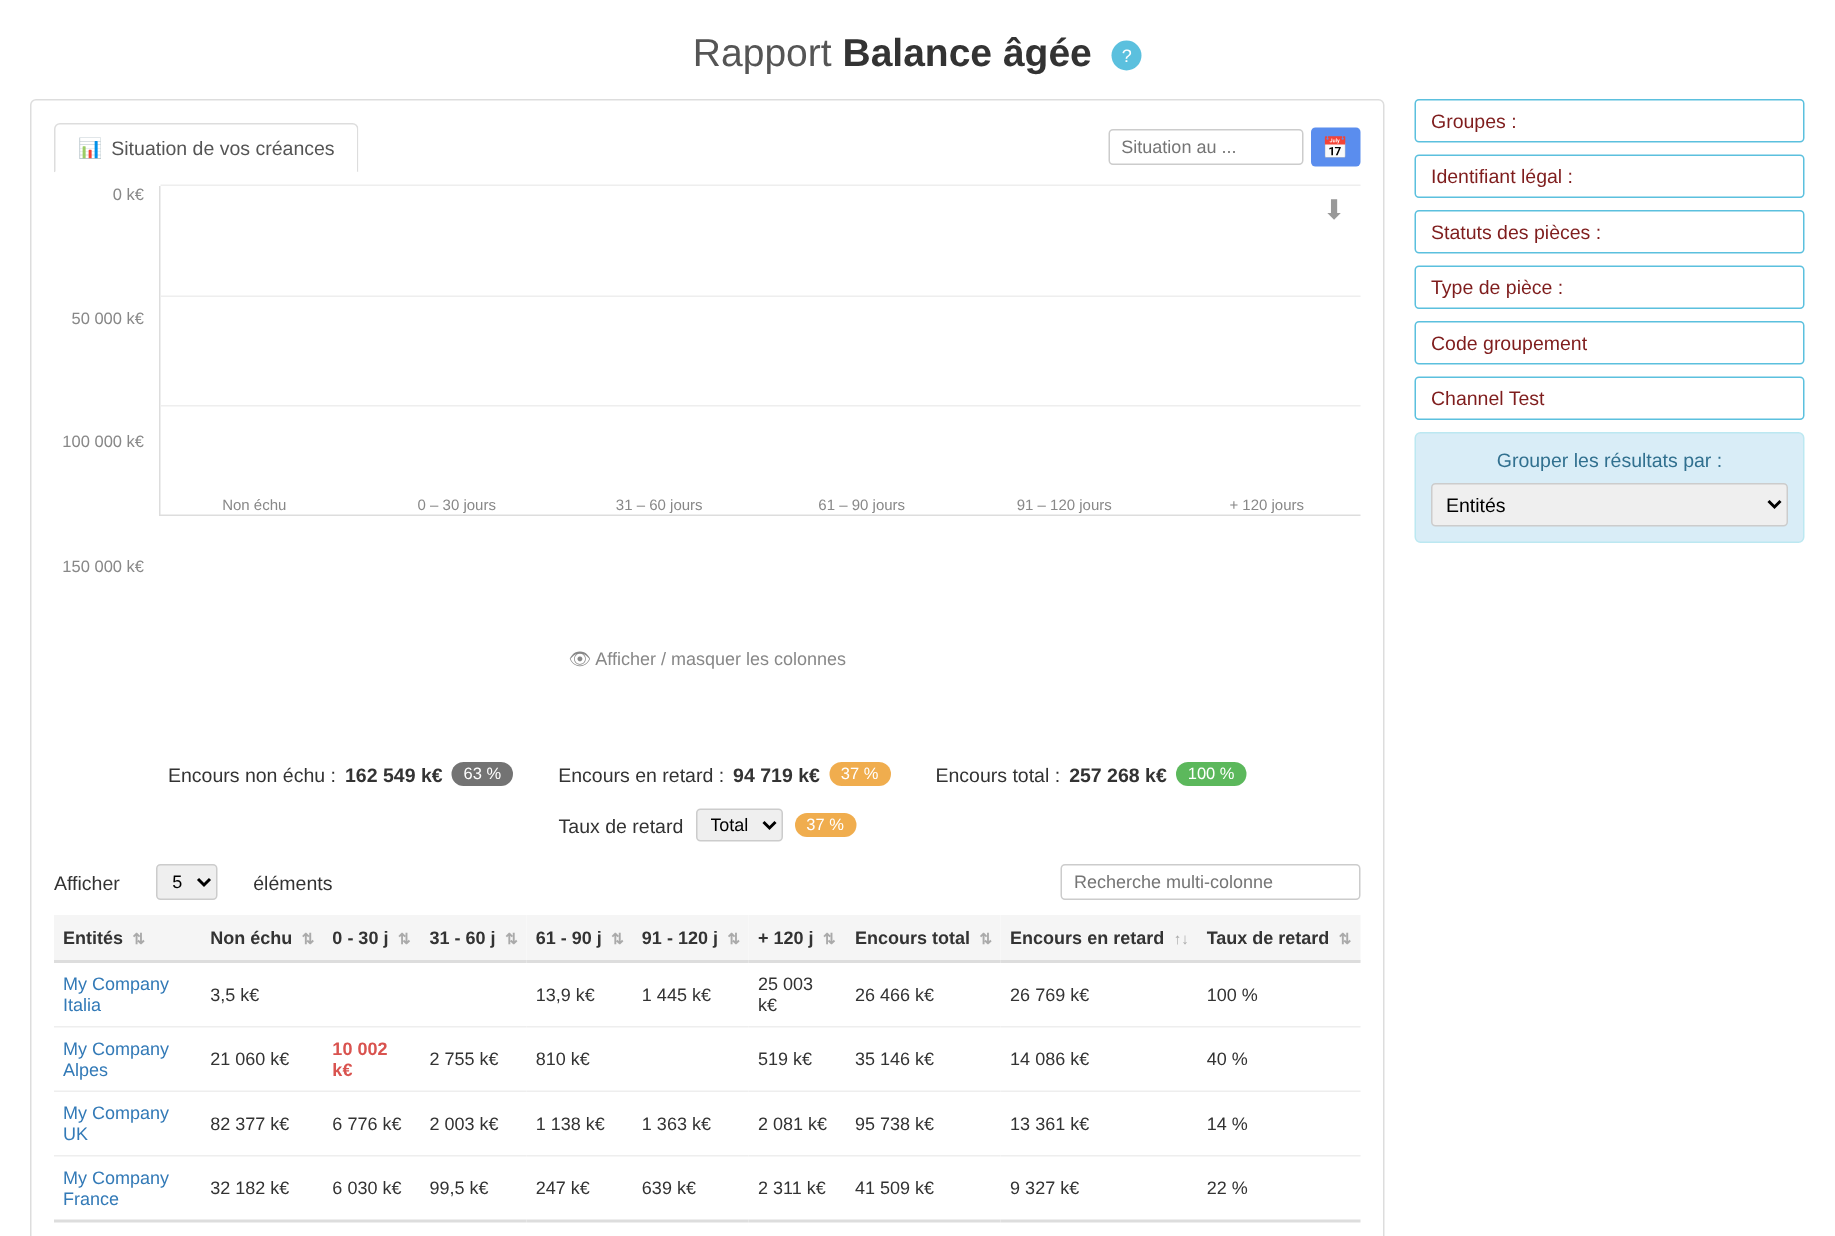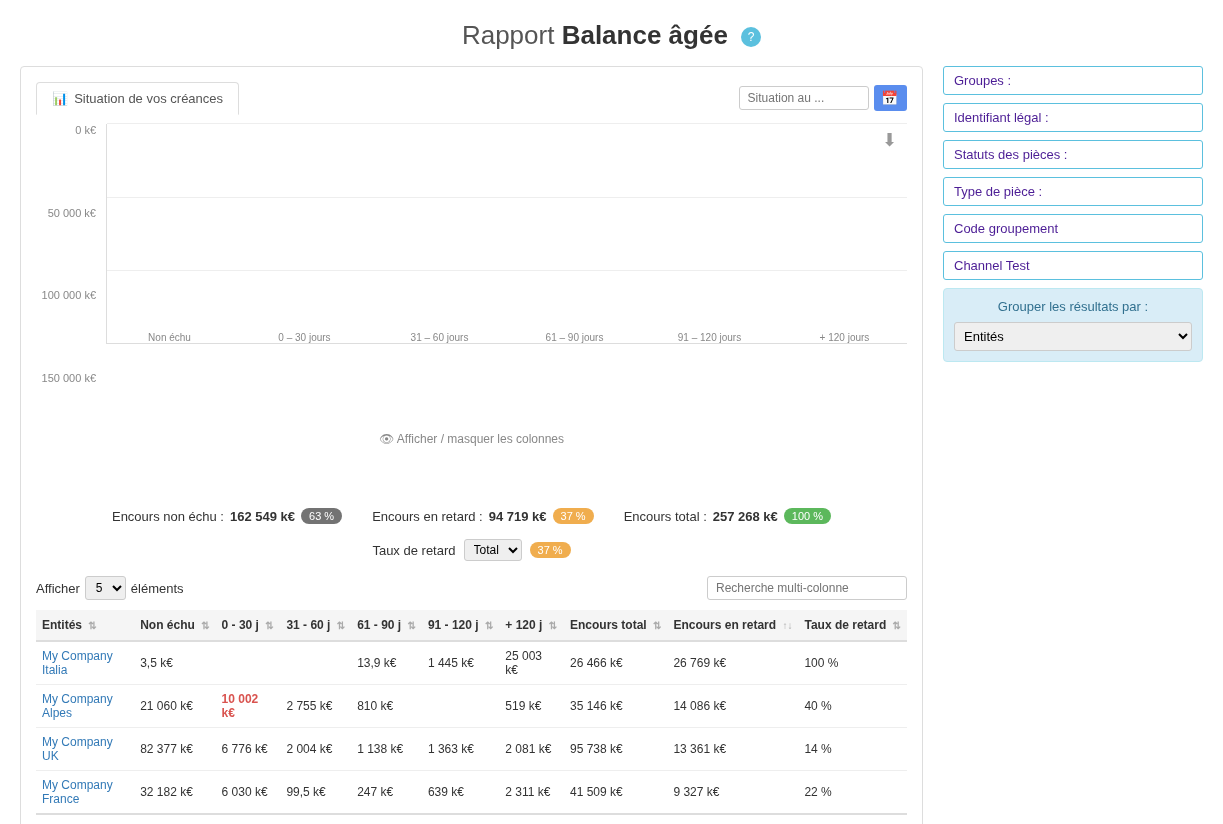--- a/index.html
+++ b/index.html
@@ -34,35 +34,35 @@
     .stats-row { display: flex; justify-content: center; gap: 30px; padding: 10px 0; flex-wrap: wrap; font-size: 13px; }
     .stat-item { display: flex; align-items: center; gap: 6px; margin-top: 44px; }
     .stat-badge { background: #737373; color: white; border-radius: 10px; padding: 2px 8px; font-size: 11px; }
     .stat-badge.orange { background: #f0ad4e; }
     .stat-badge.green { background: #5cb85c; }
     
     .retard-row { display: flex; justify-content: center; align-items: center; gap: 8px; padding: 5px 0 15px; font-size: 13px; }
     .retard-select { border: 1px solid #ccc; border-radius: 3px; padding: 2px 5px; font-size: 12px; }
     .retard-badge { background: #f0ad4e; color: white; border-radius: 10px; padding: 2px 8px; font-size: 11px; }
     
-    .table-controls { display: flex; align-items: center; gap: 5px; margin-bottom: 10px; }
+    .table-controls { display: flex; align-items: center; gap: 24px; margin-bottom: 10px; }
     .show-select { border: 1px solid #ccc; border-radius: 3px; padding: 3px 6px; font-size: 12px; }
     .search-input { margin-left: auto; border: 1px solid #ccc; border-radius: 3px; padding: 4px 8px; font-size: 12px; width: 200px; color: #999; }
     
     table { width: 100%; border-collapse: collapse; font-size: 12px; }
     thead tr { background: #f5f5f5; }
     th { padding: 8px 6px; text-align: left; border-bottom: 2px solid #ddd; font-weight: bold; font-size: 12px; white-space: nowrap; }
     th .sort-icon { color: #aaa; font-size: 10px; margin-left: 3px; }
     td { padding: 7px 6px; border-bottom: 1px solid #eee; }
     tr.total-row td { font-weight: bold; border-top: 2px solid #ddd; }
     .entity-link { color: #337ab7; text-decoration: none; }
     .highlight-red { color: #d9534f; font-weight: bold; }
     
     
-    .filter-field { border: 1px solid #5bc0de; border-radius: 3px; padding: 6px 10px; margin-bottom: 8px; font-size: 13px; color: #4c1d95; width: 100%; background: white; cursor: text; }
+    .filter-field { border: 1px solid #5bc0de; border-radius: 3px; padding: 6px 10px; margin-bottom: 8px; font-size: 13px; color: #7f1d1d; width: 100%; background: white; cursor: text; }
     
     .group-by-box { background: #d9edf7; border: 1px solid #bce8f1; border-radius: 4px; padding: 10px; margin-top: 5px; }
     .group-by-title { font-size: 13px; color: #31708f; text-align: center; margin-bottom: 8px; }
     .group-by-select { width: 100%; border: 1px solid #ccc; border-radius: 3px; padding: 5px; font-size: 13px; }
   </style>
 </head>
 <body>
 
 <div class="page-title">
   <span>Rapport </span><strong>Balance âgée</strong>
@@ -201,21 +201,21 @@
           <td></td>
           <td>519 k€</td>
           <td>35 146 k€</td>
           <td>14 086 k€</td>
           <td>40 %</td>
         </tr>
         <tr>
           <td><a class="entity-link" href="#">My Company UK</a></td>
           <td>82 377 k€</td>
           <td>6 776 k€</td>
-          <td>2 004 k€</td>
+          <td>2 003 k€</td>
           <td>1 138 k€</td>
           <td>1 363 k€</td>
           <td>2 081 k€</td>
           <td>95 738 k€</td>
           <td>13 361 k€</td>
           <td>14 %</td>
         </tr>
         <tr>
           <td><a class="entity-link" href="#">My Company France</a></td>
           <td>32 182 k€</td>

